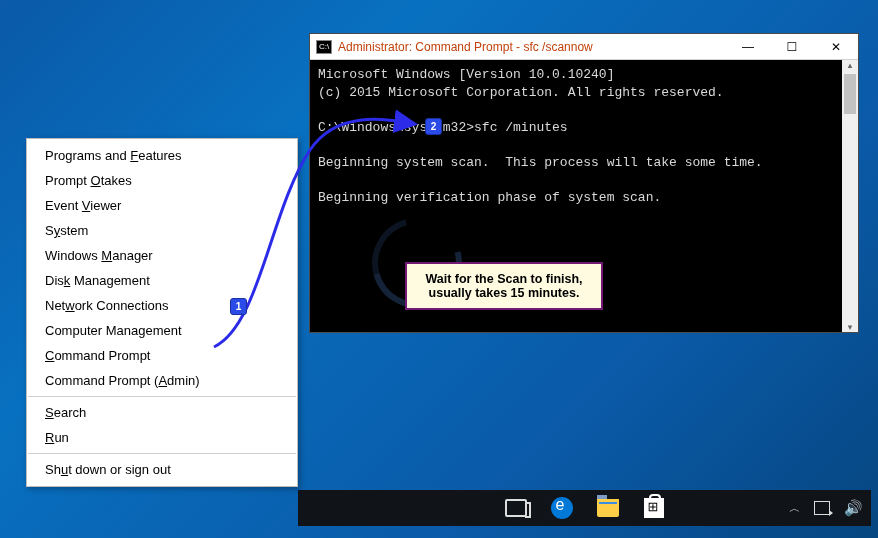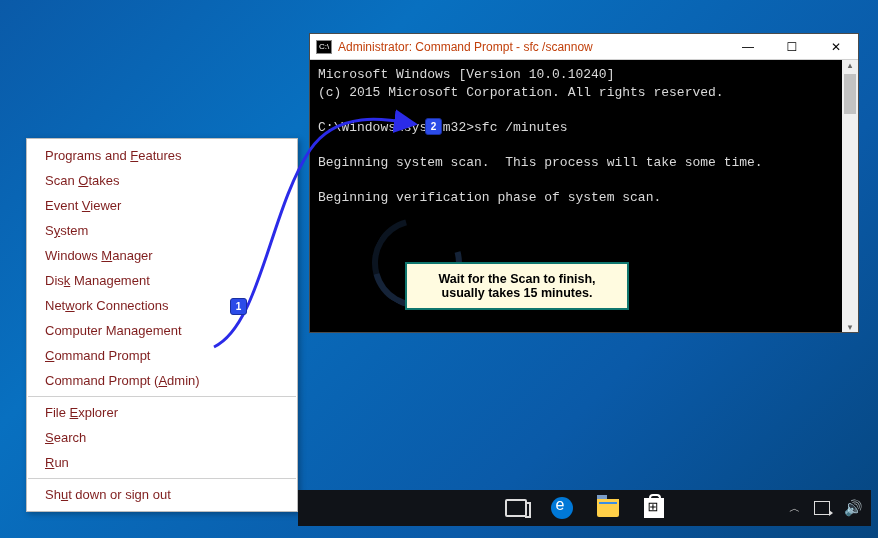--- a/index.html
+++ b/index.html
@@ -16,21 +16,21 @@
     position: absolute;
     left: 26px; top: 138px;
     width: 272px;
     background: #fff;
     border: 1px solid #bdbdbd;
     box-shadow: 2px 2px 6px rgba(0,0,0,0.3);
     padding: 4px 0;
   }
   .menu-item {
     padding: 5px 18px;
-    color: #7f1d1d;
+    color: #000000;
     cursor: default;
     position: relative;
   }
   .menu-item .ul { text-decoration: underline; }
   .menu-sep {
     height: 1px;
     background: #d0d0d0;
     margin: 3px 1px;
   }
   
@@ -110,23 +110,23 @@
   .scroll-thumb {
     position: absolute;
     top: 14px; left: 2px; right: 2px;
     height: 40px;
     background: #c2c2c2;
   }
   
   .callout {
     position: absolute;
     left: 405px; top: 262px;
-    width: 224px;
+    width: 198px;
     background: #fffbe0;
-    border: 2px solid #0f766e;
+    border: 2px solid #701a75;
     padding: 8px 10px;
     text-align: center;
     font-weight: bold;
     font-size: 12.5px;
     color: #000;
     z-index: 20;
   }
   
   .step-badge {
     position: absolute;
@@ -272,31 +272,30 @@
     border-top: 3px solid transparent;
     border-bottom: 3px solid transparent;
   }
   .tb-volume { font-size: 15px; }
 </style>
 </head>
 <body>
 
 <div class="context-menu">
   <div class="menu-item"><span>Programs and </span><span class="ul">F</span><span>eatures</span></div>
-  <div class="menu-item"><span>Scan </span><span class="ul">O</span><span>takes</span></div>
+  <div class="menu-item"><span>Prompt </span><span class="ul">O</span><span>takes</span></div>
   <div class="menu-item"><span>Event </span><span class="ul">V</span><span>iewer</span></div>
   <div class="menu-item"><span>S</span><span class="ul">y</span><span>stem</span></div>
   <div class="menu-item"><span>Windows </span><span class="ul">M</span><span>anager</span></div>
   <div class="menu-item"><span>Dis</span><span class="ul">k</span><span> Management</span></div>
   <div class="menu-item"><span>Net</span><span class="ul">w</span><span>ork Connections</span></div>
   <div class="menu-item"><span>Computer Mana</span><span class="ul">g</span><span>ement</span></div>
   <div class="menu-item"><span></span><span class="ul">C</span><span>ommand Prompt</span></div>
   <div class="menu-item"><span>Command Prompt (</span><span class="ul">A</span><span>dmin)</span></div>
   <div class="menu-sep"></div>
-  <div class="menu-item"><span>File </span><span class="ul">E</span><span>xplorer</span></div>
   <div class="menu-item"><span></span><span class="ul">S</span><span>earch</span></div>
   <div class="menu-item"><span></span><span class="ul">R</span><span>un</span></div>
   <div class="menu-sep"></div>
   <div class="menu-item"><span>Sh</span><span class="ul">u</span><span>t down or sign out</span></div>
 
 </div>
 
 <div class="cmd-window">
   <div class="titlebar">
     <div class="titlebar-icon">C:\</div>

